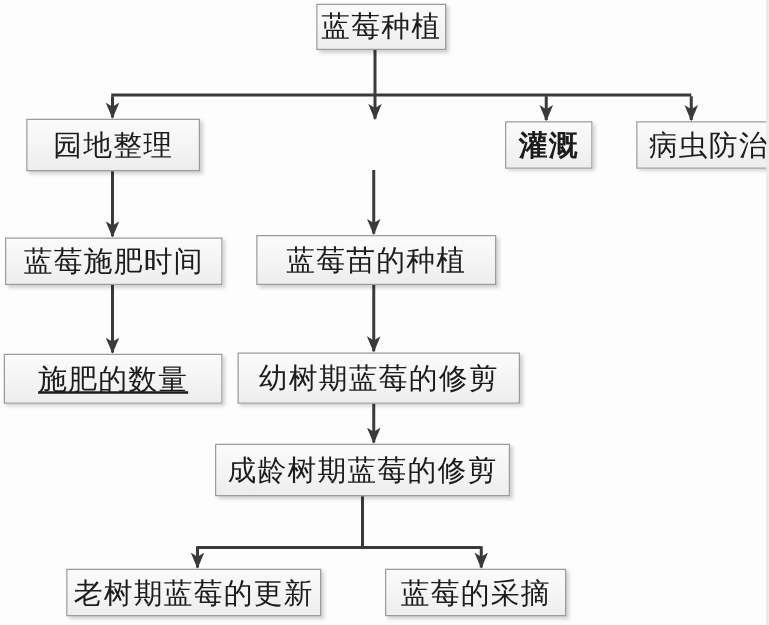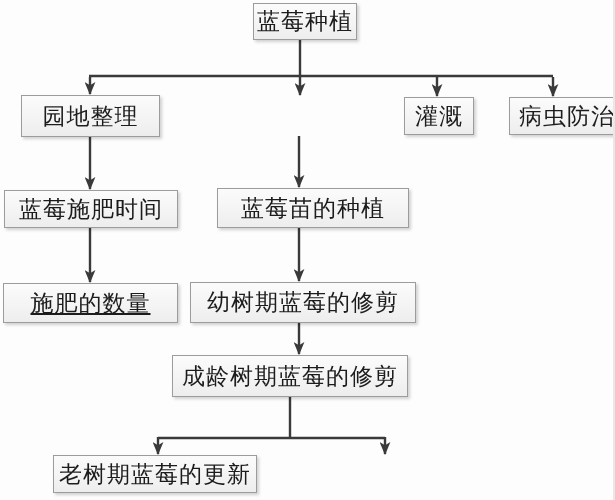--- a/index.html
+++ b/index.html
@@ -77,30 +77,31 @@
       <path d="M158,437 V454" marker-end="url(#arrow)"></path>
       <path d="M385,437 V454" marker-end="url(#arrow)"></path>
     </g>
   </svg>
 
   <div class="node" style="left:253px;top:3px;width:104px;height:37px;">蓝莓种植</div>
 
   <div class="node" style="left:21px;top:95px;width:139px;height:42px;">园地整理</div>
 
 
-  <div class="node" style="left:404px;top:97px;width:70px;height:38px;">灌溉</div>
+  <div class="node" style="left:404px;top:97px;width:70px;height:38px;font-weight:bold;">灌溉</div>
 
   <div class="node" style="left:509px;top:97px;width:116px;height:38px;text-align:center;">病虫防治</div>
 
   <div class="node" style="left:4px;top:190px;width:174px;height:38px;text-align:right;">蓝莓施肥时间</div>
 
-  <div class="node" style="left:205px;top:188px;width:192px;height:40px;margin-left:12px;">蓝莓苗的种植</div>
+  <div class="node" style="left:205px;top:188px;width:192px;height:40px;">蓝莓苗的种植</div>
 
   <div class="node" style="left:3px;top:283px;width:175px;height:40px;text-decoration:underline;">施肥的数量</div>
 
   <div class="node" style="left:190px;top:282px;width:226px;height:41px;font-family:Liberation Serif, serif;">幼树期蓝莓的修剪</div>
 
   <div class="node" style="left:172px;top:355px;width:236px;height:42px;">成龄树期蓝莓的修剪</div>
 
   <div class="node" style="left:53px;top:455px;width:204px;height:38px;">老树期蓝莓的更新</div>
 
+  <div class="node" style="left:308px;top:455px;width:145px;height:38px;">蓝莓的采摘</div>
 
 </div>
 
 </body></html>

